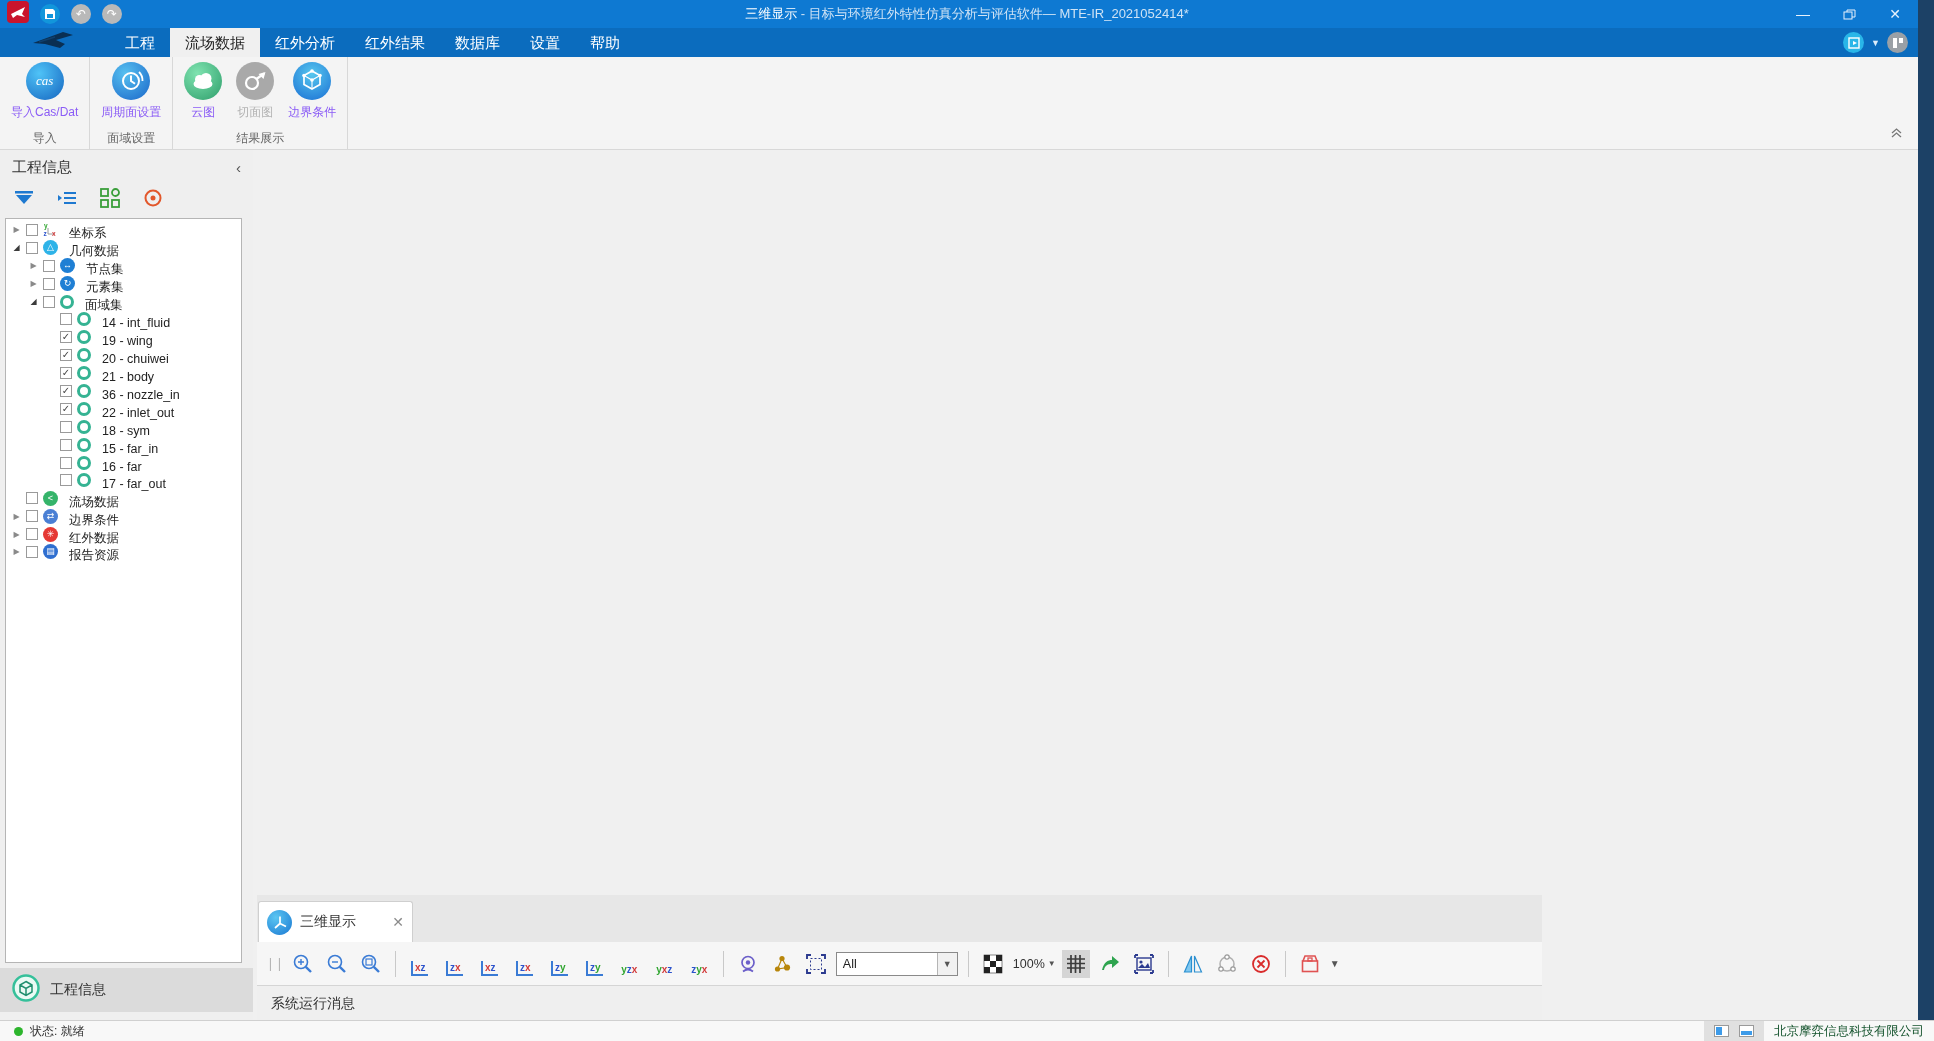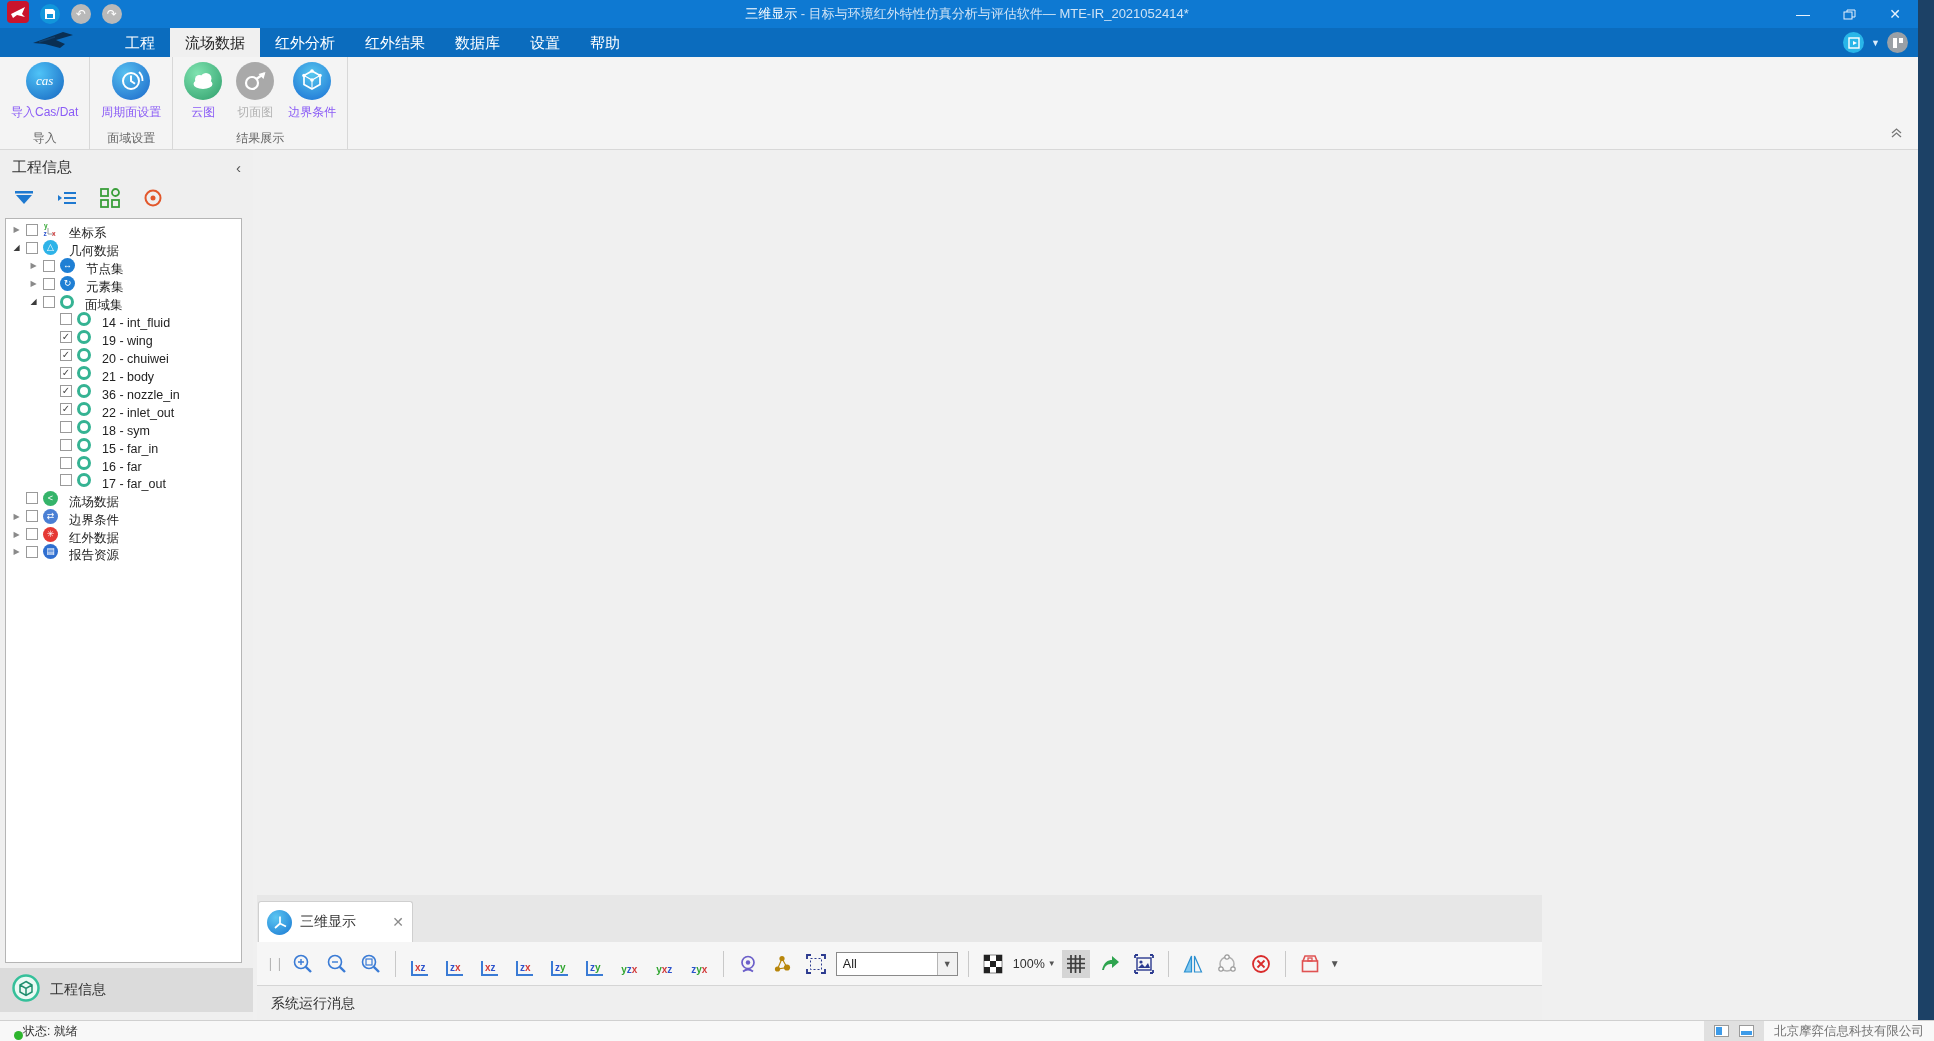--- a/index.html
+++ b/index.html
@@ -90,28 +90,28 @@
   .viewport { flex:1; position:relative; background:linear-gradient(180deg,#9795e1 0%, #b5b4e7 55%, #deddf0 100%); overflow:hidden; }
   .viewport svg.scene { position:absolute; left:0; top:0; width:100%; height:100%; }
 
   .messagebar { height:37px; background:#efefef; border-top:1px solid #d5d5d5; font-size:14px; color:#333; display:flex; align-items:center; padding-left:14px; }
 
   
   .right-strip { position:absolute; right:0; top:0; width:16px; height:1020px; background:#1c4166; z-index:50; }
 
   
   .statusbar { position:absolute; left:0; bottom:0; width:1934px; height:21px; background:#f8f8f8; border-top:1px solid #d0d0d0; display:flex; align-items:center; font-size:12px; color:#333; z-index:60; }
-  .sb-left { display:flex; align-items:flex-end; padding-left:14px; }
+  .sb-left { display:flex; align-items:center; gap:7px; padding-left:14px; }
   .sb-dot { width:9px; height:9px; border-radius:50%; background:#2db52d; }
   .sb-right { margin-left:auto; display:flex; align-items:center; gap:10px; padding-right:8px; }
   .sb-chip { background:#e0e0e0; height:21px; display:flex; align-items:center; gap:10px; padding:0 10px; }
   .sb-mini { width:15px; height:12px; background:#fff; border:1px solid #9a9a9a; position:relative; }
   .sb-mini .fillL { position:absolute; left:1px; top:1px; width:6px; height:8px; background:#3d9be9; }
   .sb-mini .fillB { position:absolute; left:1px; bottom:1px; width:11px; height:4px; background:#3d9be9; }
-  .sb-company { font-size:12.5px; color:#737373; padding-right:2px; }
+  .sb-company { font-size:12.5px; color:#14532d; padding-right:2px; }
 </style>
 </head>
 <body>
 
 <div class="titlebar">
   <div class="qa">
     <span><svg width="22" height="22">
           <rect width="22" height="22" rx="4" fill="#c9142c"></rect>
           <path d="M4 13 L18 6 L15 13 L18 16 L10 14 L6 17 Z" fill="#fff"></path>
         </svg></span>

